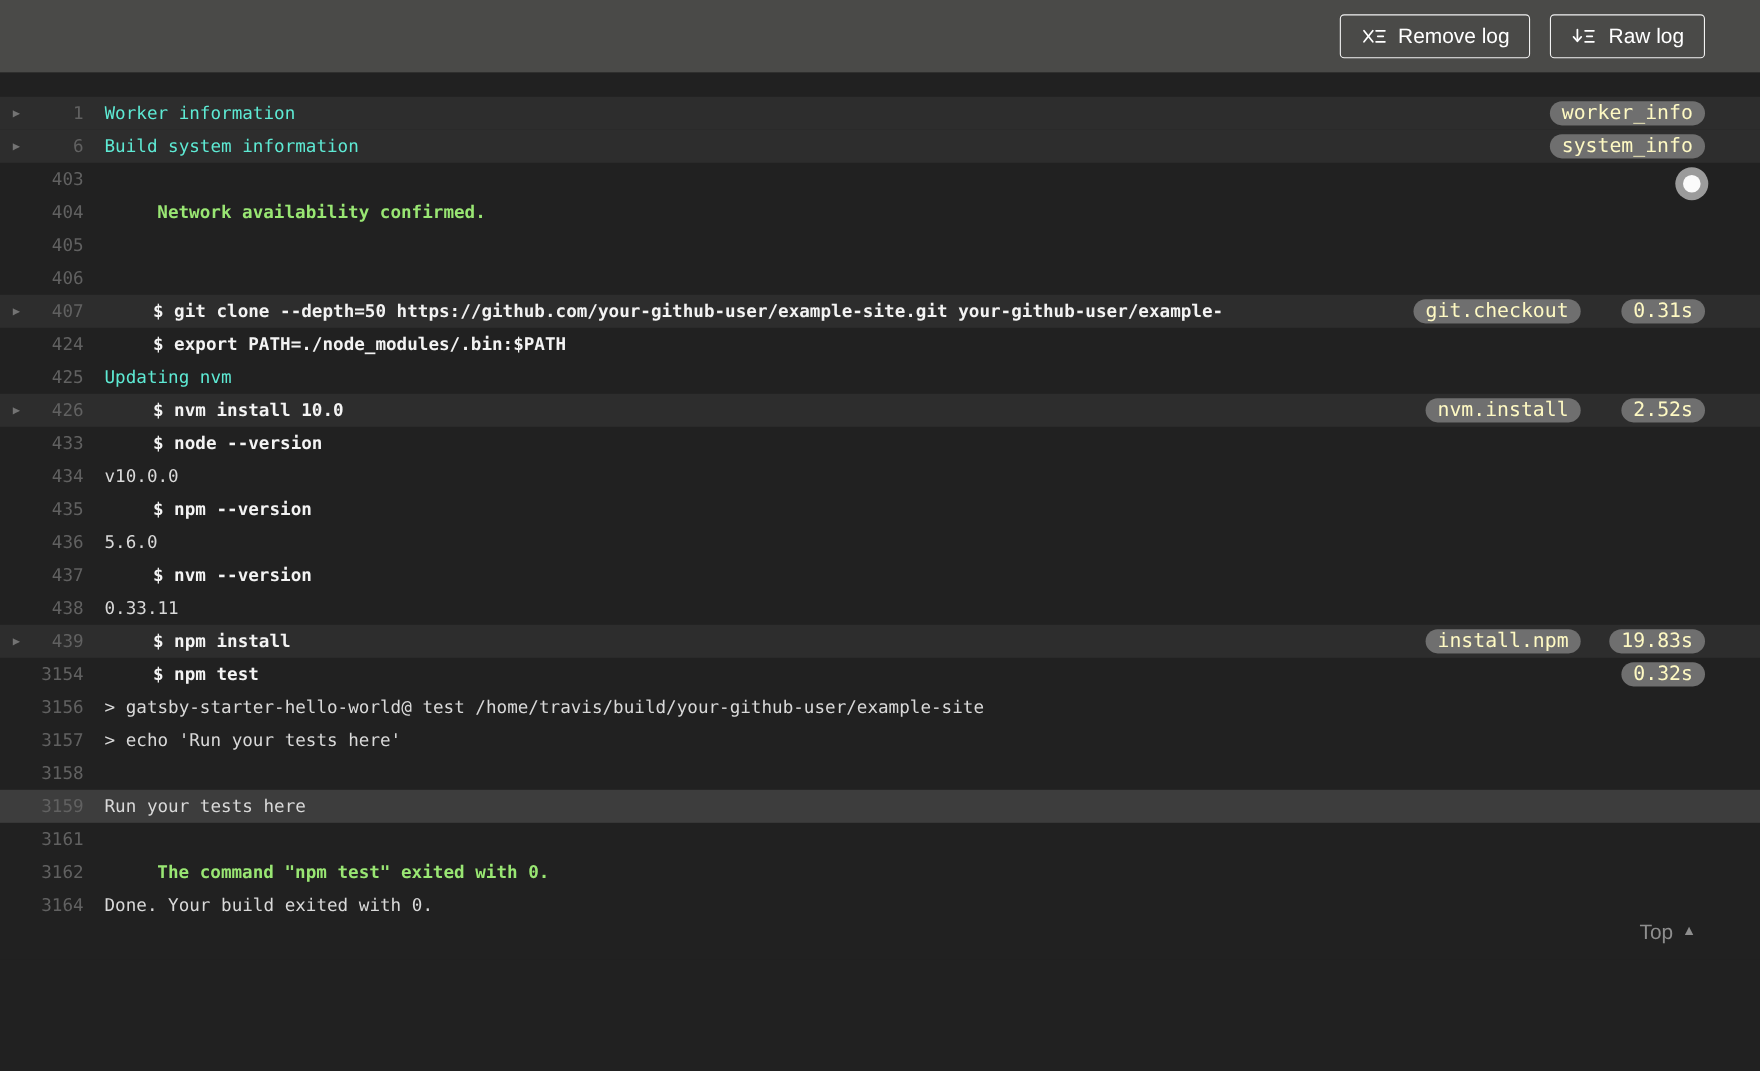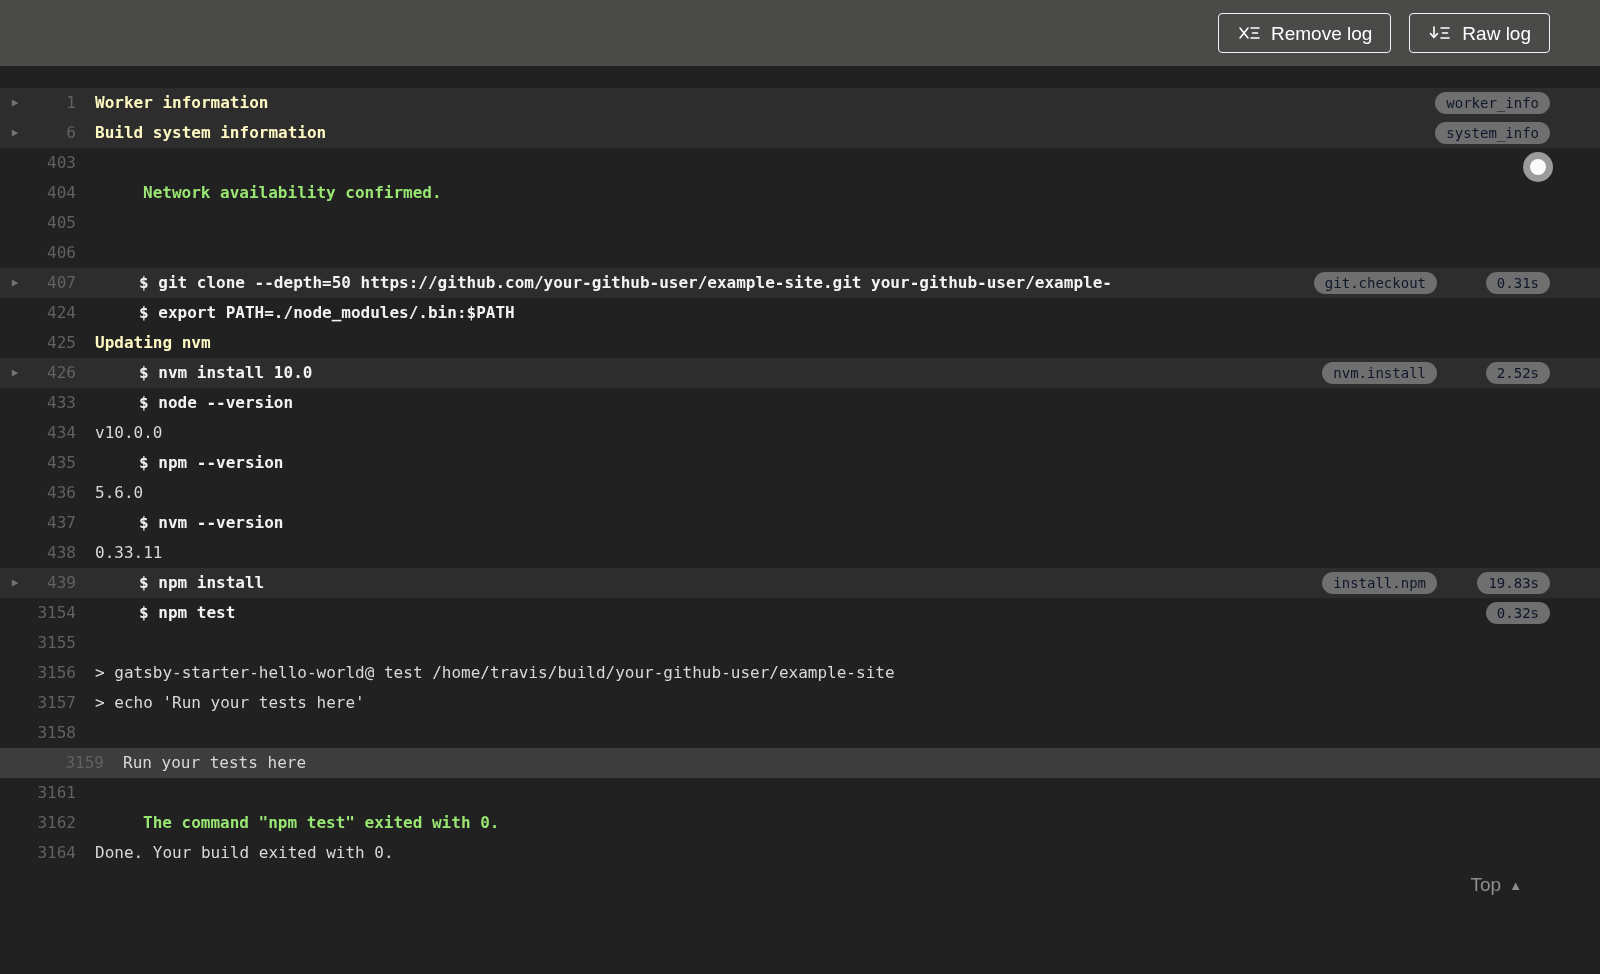--- a/index.html
+++ b/index.html
@@ -23,60 +23,60 @@
   
   .log { position:relative; background:#212121; padding-top:22px; }
 
   .row {
     display:flex; align-items:center;
     height:30px; line-height:30px;
     font-size:16px; white-space:nowrap;
     padding-right:50px;
   }
   .row.fold { background:#2d2d2d; }
-  .row.highlight { background:#3d3d3d;padding-left:28px; }
+  .row.highlight { background:#3d3d3d; }
 
   .arrow {
     width:30px; flex:0 0 30px; text-align:center;
     color:#737373; font-size:11px; cursor:pointer;
   }
   .num {
     width:46px; flex:0 0 46px; text-align:right;
     color:#616161; cursor:pointer;
   }
   .gap { width:19px; flex:0 0 19px; }
   .text { flex:1 1 auto; overflow:hidden; }
 
   .c-out    { color:#d9d9d9; }
   .c-cmd    { color:#f3f3f3; font-weight:700;margin-left:44px; }
-  .c-yellow { color:#fef9c3; font-weight:700; }
+  .c-yellow { color:#5eead4; font-weight:400; }
   .c-green  { color:#99e673; font-weight:700;margin-left:48px; }
 
   .badges { display:flex; align-items:center; flex:0 0 auto; }
   .badge {
-    background:#6f6f6f; color:#0f172a;
+    background:#6f6f6f; color:#fef9c3;
     border-radius:11px; padding:0 11px;
-    height:22px; line-height:22px; font-size:14px;
+    height:22px; line-height:22px; font-size:18px;
   }
   .time-slot { width:105px; margin-left:8px; display:flex; justify-content:flex-end;align-items:flex-end; }
 
   
   .scroll-thumb {
     position:absolute; top:86px; right:47px;
     width:30px; height:30px; border-radius:50%;
     background:#9b9b9b; cursor:pointer;
   }
   .scroll-thumb::after {
     content:""; position:absolute; top:7px; left:7px;
     width:16px; height:16px; border-radius:50%; background:#fbfbfb;
   }
 
   .top-row {
-    display:flex; justify-content:flex-end; align-items:center;
-    padding-right:78px; height:34px; gap:8px;
+    display:flex; justify-content:flex-end; align-items:flex-start;
+    padding-right:58px; height:34px; gap:8px;
     font-family:"Liberation Sans", sans-serif; font-size:19px;
     color:#8e8e8e; cursor:pointer;
   }
   .top-row .tri { font-size:13px; color:#8e8e8e; }
 </style>
 </head>
 <body>
 
 <div class="header">
   <button class="hbtn">
@@ -270,27 +270,20 @@
     <span class="gap"></span>
     <span class="text c-cmd">$ npm test</span>
     <span class="badges">
 
       <span class="time-slot">
         <span class="badge badge-time">0.32s</span>
       </span>
     </span>
   </div>
 
-  <div class="row">
-    <span class="arrow" style="visibility: hidden;">▶</span>
-    <span class="num">3155</span>
-    <span class="gap"></span>
-    <span class="text c-out"></span>
-
-  </div>
 
   <div class="row">
     <span class="arrow" style="visibility: hidden;">▶</span>
     <span class="num">3156</span>
     <span class="gap"></span>
     <span class="text c-out">&gt; gatsby-starter-hello-world@ test /home/travis/build/your-github-user/example-site</span>
 
   </div>
 
   <div class="row">

